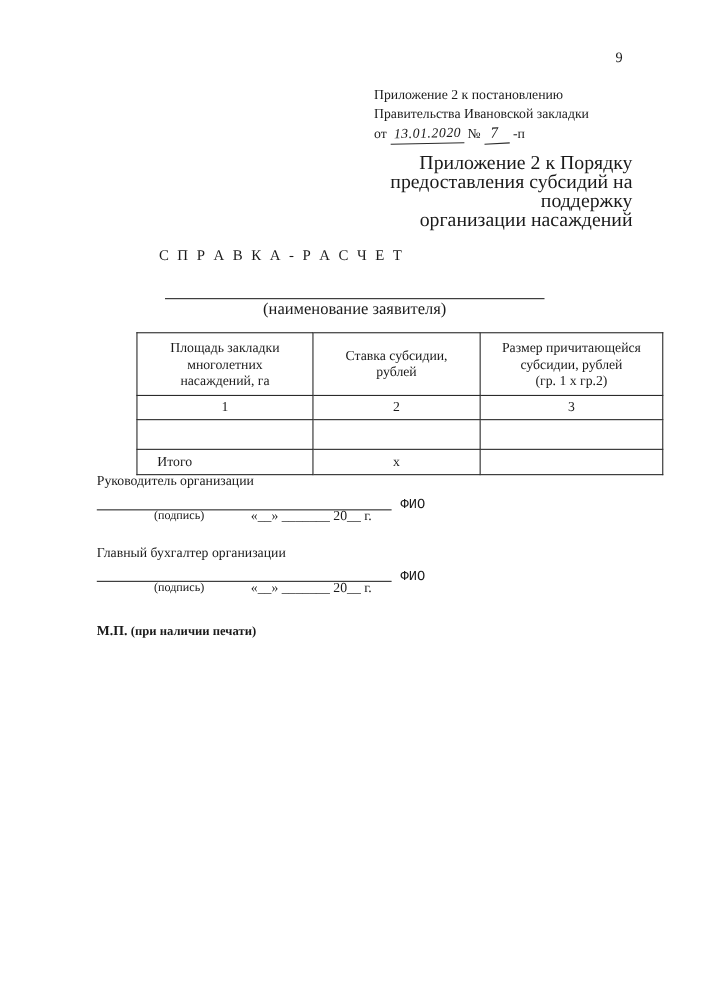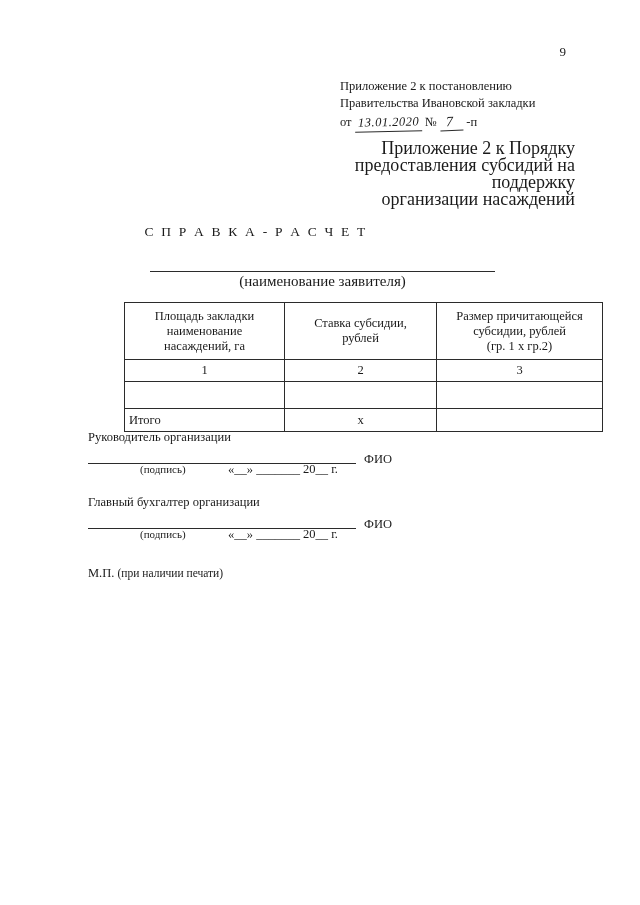--- a/index.html
+++ b/index.html
@@ -142,21 +142,21 @@
   .calc-table td.num {
     height: 17px;
     text-align: center;
   }
   .calc-table td.empty {
     height: 22px;
   }
   .calc-table td.total-label {
     height: 18px;
     text-align: left;
-    padding-left: 4px;
+    padding-left: 18px;
   }
   .calc-table td.total-x {
     text-align: center;
   }
 
   
   .sig {
     position: absolute;
     font-size: 12.5px;
   }
@@ -164,33 +164,35 @@
     white-space: nowrap;
   }
   .sig-rule {
     position: absolute;
     border-bottom: 1px solid #2b2b2b;
     height: 1px;
   }
   .sig-fio {
     position: absolute;
     font-size: 12.5px;
+    font-family: Liberation Mono, monospace;
   }
   .sig-sub {
     position: absolute;
     font-size: 11px;
   }
   .sig-date {
     position: absolute;
     font-size: 12.5px;
     white-space: nowrap;
   }
   .mp {
     position: absolute;
     font-size: 12.5px;
+    font-weight: bold;
   }
   .mp .small { font-size: 11.5px; }
 </style>
 </head>
 <body>
 
 <div class="page">
 
   <div class="page-number">9</div>
 
@@ -221,21 +223,21 @@
   <table class="calc-table">
     <colgroup>
       <col style="width:160px">
       <col style="width:152px">
       <col style="width:166px">
     </colgroup>
     <thead>
       <tr>
         <th>
           <div>Площадь закладки</div>
-          <div>наименование</div>
+          <div>многолетних</div>
           <div>насаждений, га</div>
         </th>
         <th>
           <div>Ставка субсидии,</div>
           <div>рублей</div>
         </th>
         <th>
           <div>Размер причитающейся</div>
           <div>субсидии, рублей</div>
           <div>(гр. 1 х гр.2)</div>

